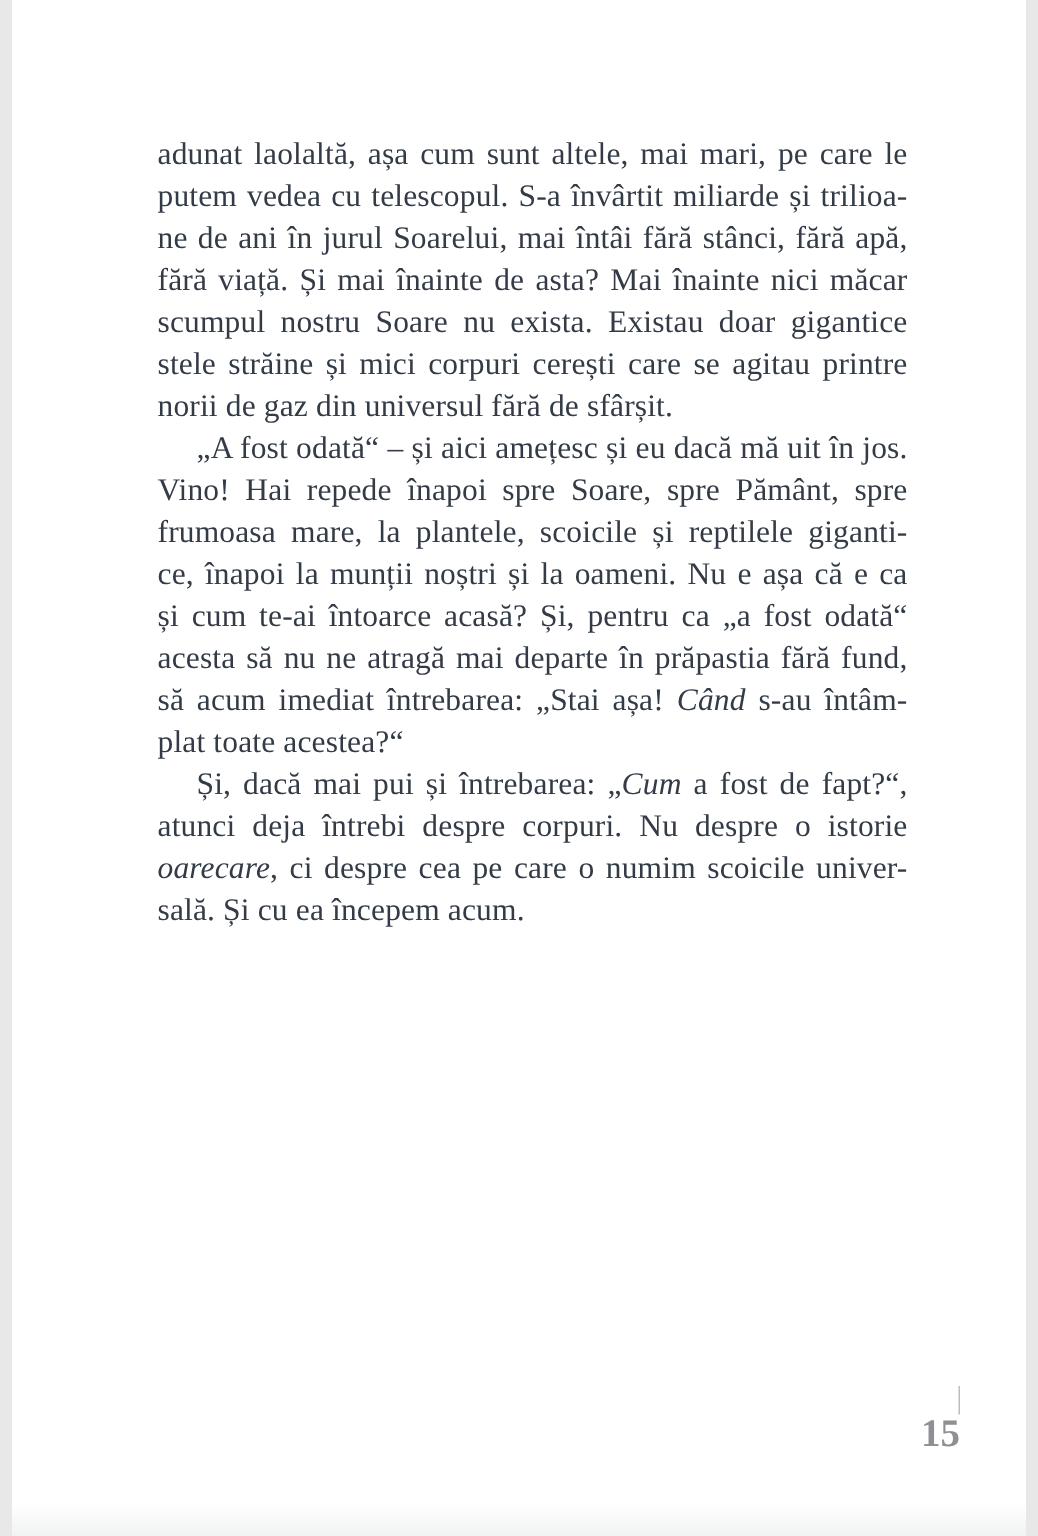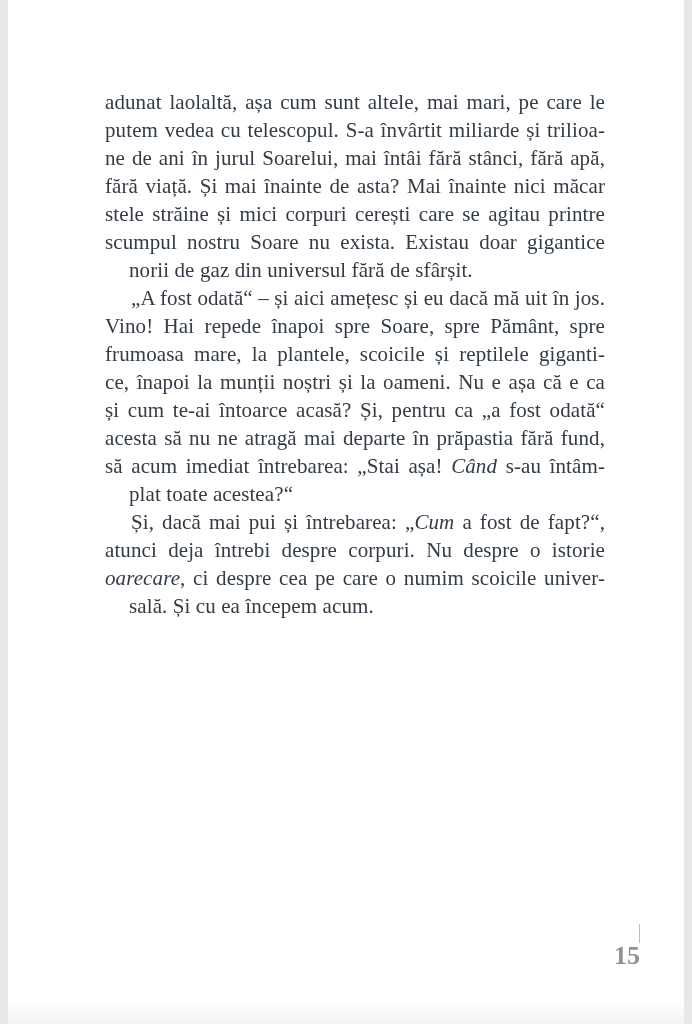--- a/index.html
+++ b/index.html
@@ -29,21 +29,20 @@
   .paragraph { margin: 0; }
 
   .line {
     text-align: justify;
     text-align-last: justify;
     white-space: normal;
   }
   .line.last {
     text-align: left;
     text-align-last: left;
-    margin-left: 24px;
   }
   .line.indent { text-indent: 26px; }
 
   .italic { font-style: italic; }
 
   .page-footer {
     position: absolute;
     left: 592px;
     top: 924px;
     height: 48px;
@@ -82,22 +81,22 @@
 <body>
 
 <div class="page">
 
   <main class="text-block">
       <div class="paragraph">
         <div class="line"><span>adunat laolaltă, așa cum sunt altele, mai mari, pe care le</span></div>
         <div class="line"><span>putem vedea cu telescopul. S-a învârtit miliarde și trilioa-</span></div>
         <div class="line"><span>ne de ani în jurul Soarelui, mai întâi fără stânci, fără apă,</span></div>
         <div class="line"><span>fără viață. Și mai înainte de asta? Mai înainte nici măcar</span></div>
+        <div class="line"><span>scumpul nostru Soare nu exista. Existau doar gigantice</span></div>
         <div class="line"><span>stele străine și mici corpuri cerești care se agitau printre</span></div>
-        <div class="line"><span>scumpul nostru Soare nu exista. Existau doar gigantice</span></div>
         <div class="line last"><span>norii de gaz din universul fără de sfârșit.</span></div>
       </div>
       <div class="paragraph">
         <div class="line indent"><span>„A fost odată“ – și aici amețesc și eu dacă mă uit în jos.</span></div>
         <div class="line"><span>Vino! Hai repede înapoi spre Soare, spre Pământ, spre</span></div>
         <div class="line"><span>frumoasa mare, la plantele, scoicile și reptilele giganti-</span></div>
         <div class="line"><span>ce, înapoi la munții noștri și la oameni. Nu e așa că e ca</span></div>
         <div class="line"><span>și cum te-ai întoarce acasă? Și, pentru ca „a fost odată“</span></div>
         <div class="line"><span>acesta să nu ne atragă mai departe în prăpastia fără fund,</span></div>
         <div class="line"><span>să acum imediat întrebarea: „Stai așa! </span><span class="italic">Când</span><span> s-au întâm-</span></div>

